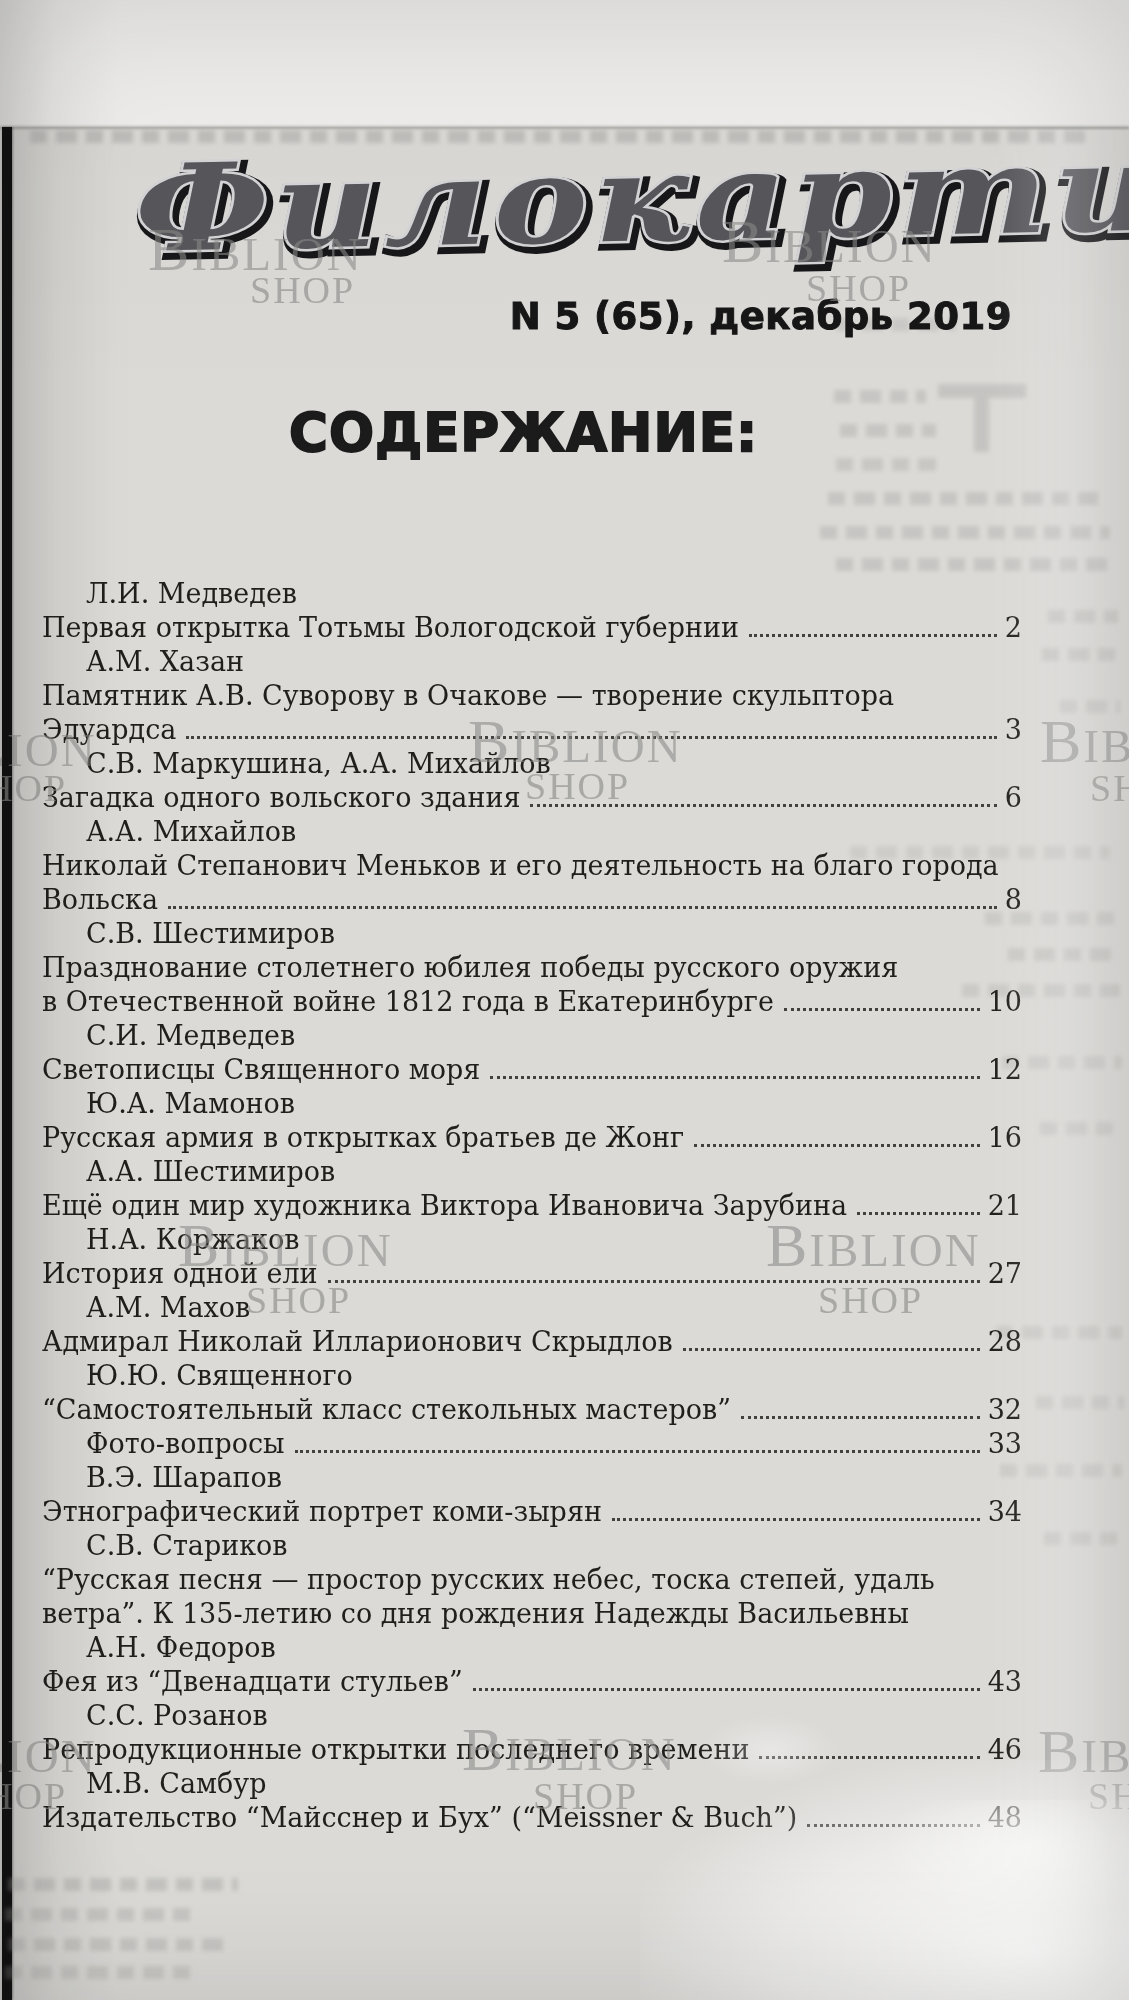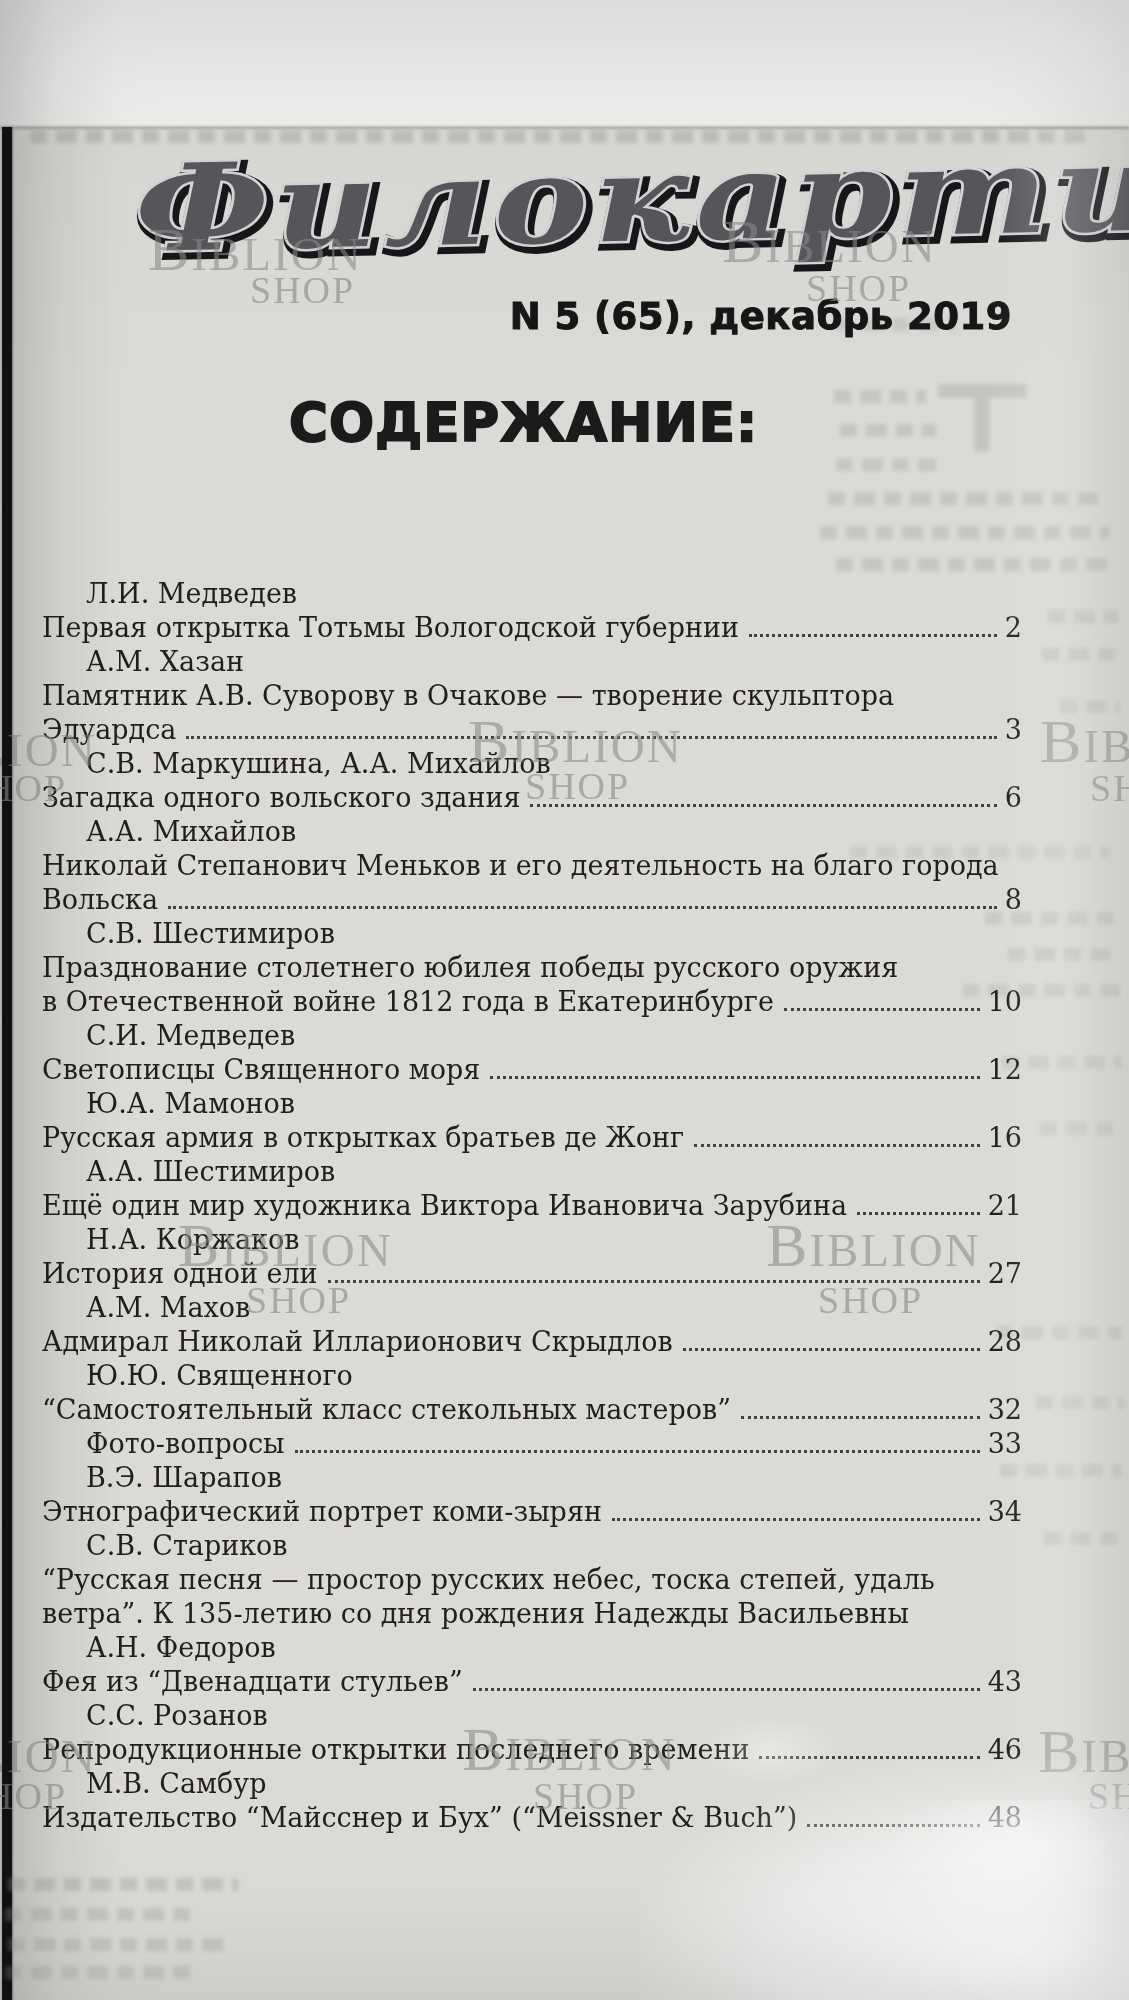--- a/index.html
+++ b/index.html
@@ -27,21 +27,21 @@
     transform:rotate(-1.2deg);}
   .logo{position:absolute;left:0;top:0;white-space:nowrap;
     font-family:"DejaVu Serif",serif;font-style:italic;font-weight:bold;
     font-size:120px;letter-spacing:5px;transform:scaleX(1.18);transform-origin:left top;}
   .logo.l1{-webkit-text-stroke:11px #17171a;color:#17171a;left:3px;top:4px;}
   .logo.l2{-webkit-text-stroke:5px #d2d2d4;color:#d2d2d4;}
   .logo.l3{color:#55555a;}
   .issue{position:absolute;top:295px;right:117px;
     font-family:"DejaVu Sans",sans-serif;font-weight:bold;font-size:37px;
     color:#161616;letter-spacing:.5px;-webkit-text-stroke:1px #161616;}
-  .heading{position:absolute;left:289px;top:392px;
+  .heading{position:absolute;left:289px;top:402px;
     font-family:"DejaVu Sans",sans-serif;font-weight:bold;font-size:53px;
     color:#1b1b1b;letter-spacing:1px;-webkit-text-stroke:2px #1b1b1b;}
   .toc{position:absolute;left:42px;top:577px;width:980px;font-size:27px;line-height:34px;}
   .toc .author{height:34px;padding-left:44px;font-weight:normal;white-space:nowrap;}
   .toc .tline{height:34px;display:flex;align-items:flex-end;white-space:nowrap;}
   .toc .tline.indent{padding-left:44px;}
   .toc .ttext{line-height:34px;}
   .toc .leader{flex:1;min-width:26px;border-bottom:3.4px dotted #33312d;
     margin:0 8px 8px 10px;opacity:.9;}
   .toc .pnum{line-height:34px;}

